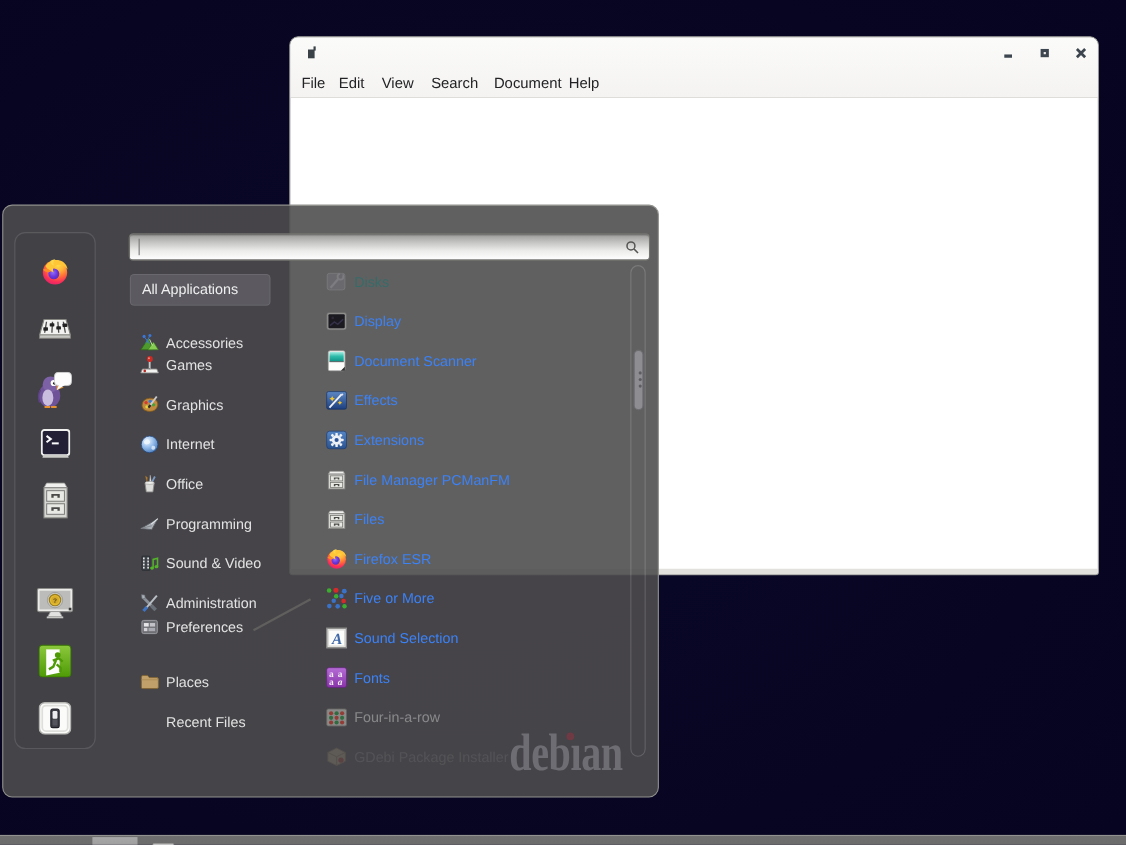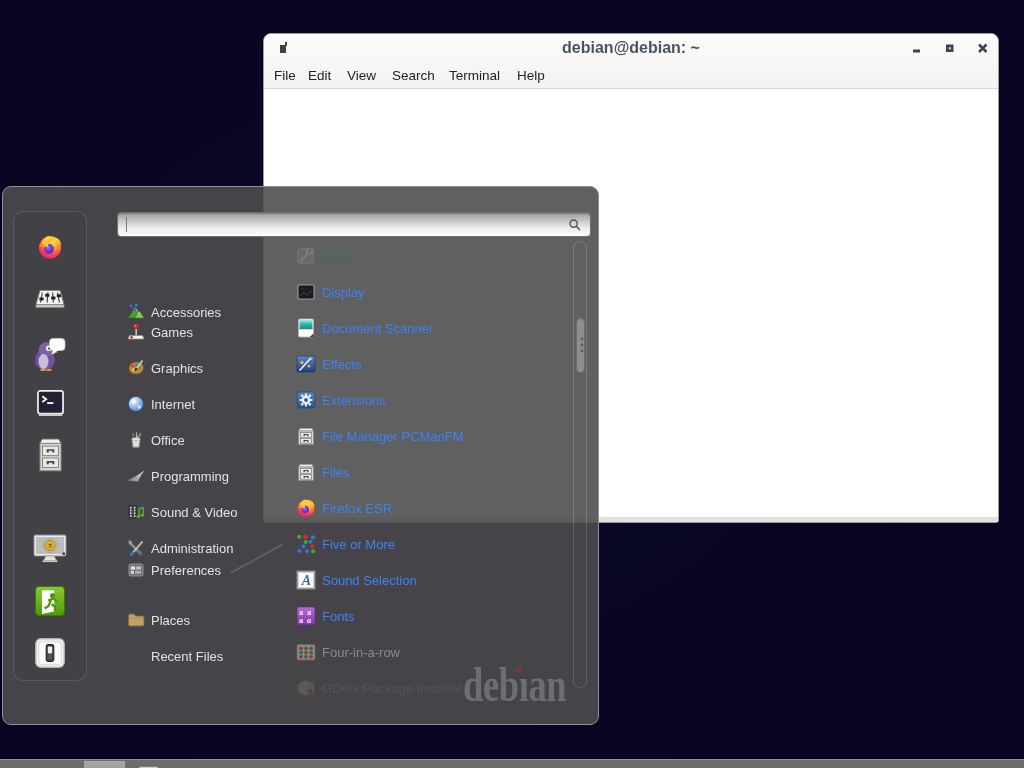--- a/index.html
+++ b/index.html
@@ -44,37 +44,36 @@
 #clock{position:absolute;right:4px;top:0;height:41px;line-height:41px;font-size:14px;font-weight:bold;color:#fff}
 </style></head>
 <body>
 
 <div id="term">
   <div id="thead">
     <svg id="twicon" width="10" height="12" viewBox="0 0 10 12">
         <rect x="1" y="3" width="6" height="8" fill="#3a4248"></rect>
         <rect x="6" y="0" width="2" height="4" fill="#3a4248"></rect>
       </svg>
-    <div id="title">debian@debian: ~</div>
     <svg class="wbtn" style="left:646px" width="14" height="14">
         <rect x="3" y="8.5" width="7" height="3" fill="#3d464e"></rect>
       </svg>
     <svg class="wbtn" style="left:679px" width="14" height="14">
         <rect x="3" y="3.5" width="7.5" height="7.5" fill="#3d464e"></rect>
         <rect x="5.8" y="6.3" width="2" height="2" fill="#f0efed"></rect>
       </svg>
     <svg class="wbtn" style="left:712px" width="14" height="14">
         <path d="M3 3.5 L10.5 11 M10.5 3.5 L3 11" stroke="#3d464e" stroke-width="2.5"></path>
       </svg>
     <div id="menurow">
       <span class="mitem" style="left:10px">File</span>
       <span class="mitem" style="left:44px">Edit</span>
       <span class="mitem" style="left:83px">View</span>
       <span class="mitem" style="left:128px">Search</span>
-      <span class="mitem" style="left:185px">Terminal</span>
+      <span class="mitem" style="left:185px">Document</span>
       <span class="mitem" style="left:253px">Help</span>
     </div>
   </div>
   <div id="tfoot"></div>
 </div>
 
 <div id="menu">
   <div id="sidebox"></div>
   <div class="sic" style="top:47px;left:10px"><svg width="26" height="26" viewBox="0 0 32 32">
         <defs>
@@ -167,20 +166,21 @@
         <rect x="12.8" y="8.4" width="4.4" height="7" rx="1" fill="#ececee"></rect>
         <rect x="12.8" y="16" width="4.4" height="5.6" rx="1" fill="#55555d"></rect>
       </svg></div>
   <div id="searchbox">
       <div id="scursor"></div>
     <svg style="position:absolute;right:8px;top:5px" width="14" height="14" viewBox="0 0 14 14">
         <circle cx="5.6" cy="5.6" r="3.6" fill="none" stroke="#555553" stroke-width="1.4"></circle>
         <path d="M8.4 8.4 L12 12" stroke="#555553" stroke-width="1.5"></path>
       </svg>
   </div>
+  <div id="allapps">All Applications</div>
   <div id="catlist">
     <div class="cat" style="top:107px">
         <svg class="ic" viewBox="0 0 18 18">
           <path d="M1 15 L8 4.5 L12 15 Z" fill="#4e9a2e" stroke="#2f6a12" stroke-width="0.7"></path>
           <path d="M7.5 15 L12.5 8 L17 15 Z" fill="#86ce53" stroke="#3f7a1e" stroke-width="0.6"></path>
           <path d="M9 5.5 L11.5 11" stroke="#e8f4e0" stroke-width="0.7"></path>
           <circle cx="4" cy="2.8" r="1.4" fill="#3a77d8"></circle>
           <circle cx="9.3" cy="2" r="1.4" fill="#3a77d8"></circle>
           <path d="M4.6 3.8 L8.8 9.2 M8.8 3.2 L5.4 9.2" stroke="#3a77d8" stroke-width="0.9"></path>
         </svg>

